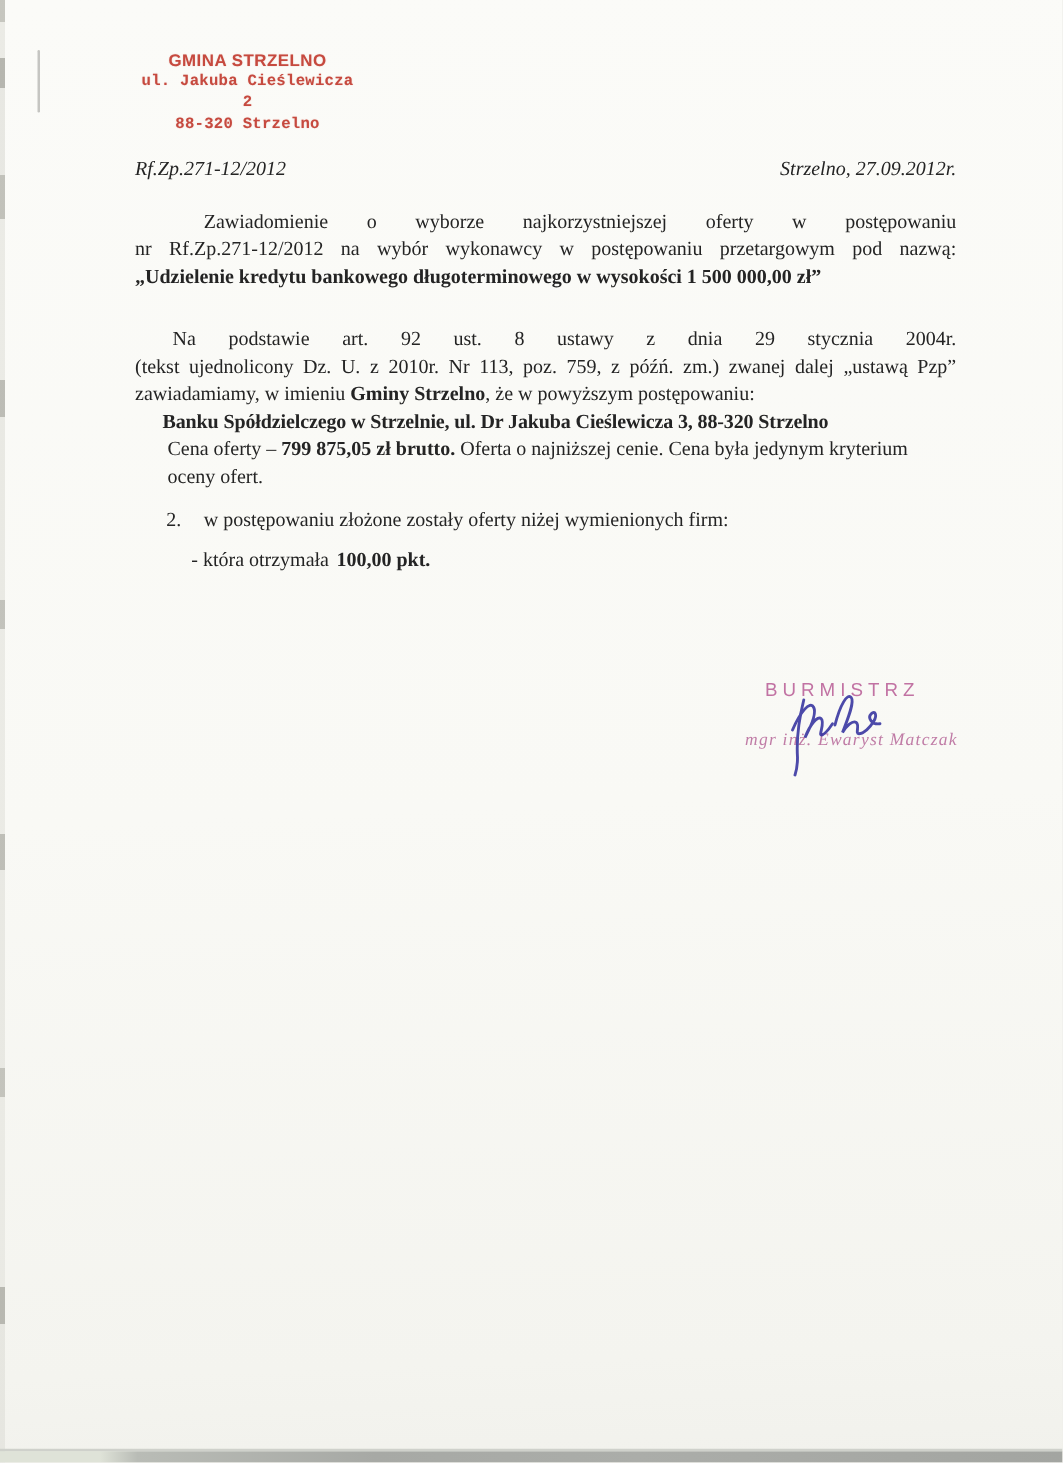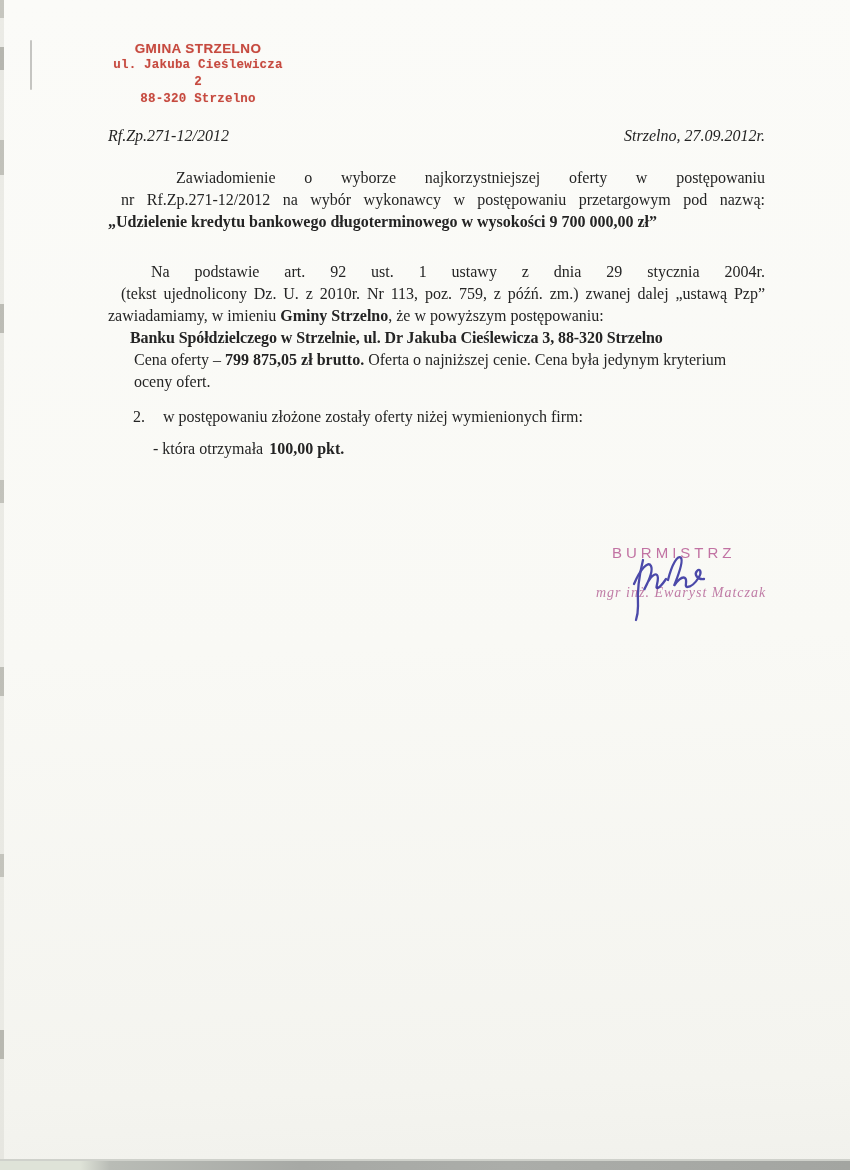--- a/index.html
+++ b/index.html
@@ -41,21 +41,21 @@
     font-weight:600;opacity:.92;
     text-shadow:0 0 1px rgba(196,58,46,.35);
   }
   .stamp-header .s1{font-size:13.5px;line-height:17px;letter-spacing:.4px;}
   .stamp-header .s2,.stamp-header .s3{font-size:12.5px;line-height:17px;letter-spacing:.2px;font-family:Liberation Mono, monospace;}
   .ref-row{
     margin-top:17px;display:flex;justify-content:space-between;align-items:baseline;font-style:italic;
   }
   .para{margin:0;}
   .line{min-height:22px;}
-  .spread{text-align:justify;text-align-last:justify;margin-left:13px;}
+  .spread{text-align:justify;text-align-last:justify;}
   .indent-big{text-indent:55px;}
   .indent-med{text-indent:30px;}
   .b{font-weight:bold;}
   .notice{margin-top:20px;}
   .legal{margin-top:28px;}
   .num-line{padding-left:25px;}
   .num{display:inline-block;min-width:30px;}
   .winner-line{padding-left:22px;letter-spacing:-0.1px;}
   .price{margin-top:0;padding-left:26px;}
   .firms{margin-top:13px;}
@@ -94,25 +94,25 @@
     </div>
 
     <div class="ref-row">
       <span>Rf.Zp.271-12/2012</span>
       <span>Strzelno, 27.09.2012r.</span>
     </div>
 
     <div class="para notice">
       <div class="line spread indent-big">Zawiadomienie o wyborze najkorzystniejszej oferty w postępowaniu</div>
       <div class="line spread">nr Rf.Zp.271-12/2012 na wybór wykonawcy w postępowaniu przetargowym pod nazwą:</div>
-      <div class="line b">„Udzielenie kredytu bankowego długoterminowego w wysokości 9 700 000,00 zł”</div>
+      <div class="line b">„Udzielenie kredytu bankowego długoterminowego w wysokości 1 500 000,00 zł”</div>
     </div>
 
     <div class="para legal">
-      <div class="line spread indent-med">Na podstawie art. 92 ust. 1 ustawy z dnia 29 stycznia 2004r.</div>
+      <div class="line spread indent-med">Na podstawie art. 92 ust. 8 ustawy z dnia 29 stycznia 2004r.</div>
       <div class="line spread">(tekst ujednolicony Dz. U. z 2010r. Nr 113, poz. 759, z późń. zm.) zwanej dalej „ustawą Pzp”</div>
       <div class="line"><span>zawiadamiamy, w imieniu </span><span class="b">Gminy Strzelno</span><span>, że w powyższym postępowaniu:</span></div>
       <div class="line b winner-line">Banku Spółdzielczego w Strzelnie, ul. Dr Jakuba Cieślewicza 3, 88-320 Strzelno</div>
     </div>
 
     <div class="para price">
       <div class="line"><span>Cena oferty – </span><span class="b">799 875,05 zł brutto.</span><span> Oferta o najniższej cenie. Cena była jedynym kryterium</span></div>
       <div class="line">oceny ofert.</div>
     </div>
 

